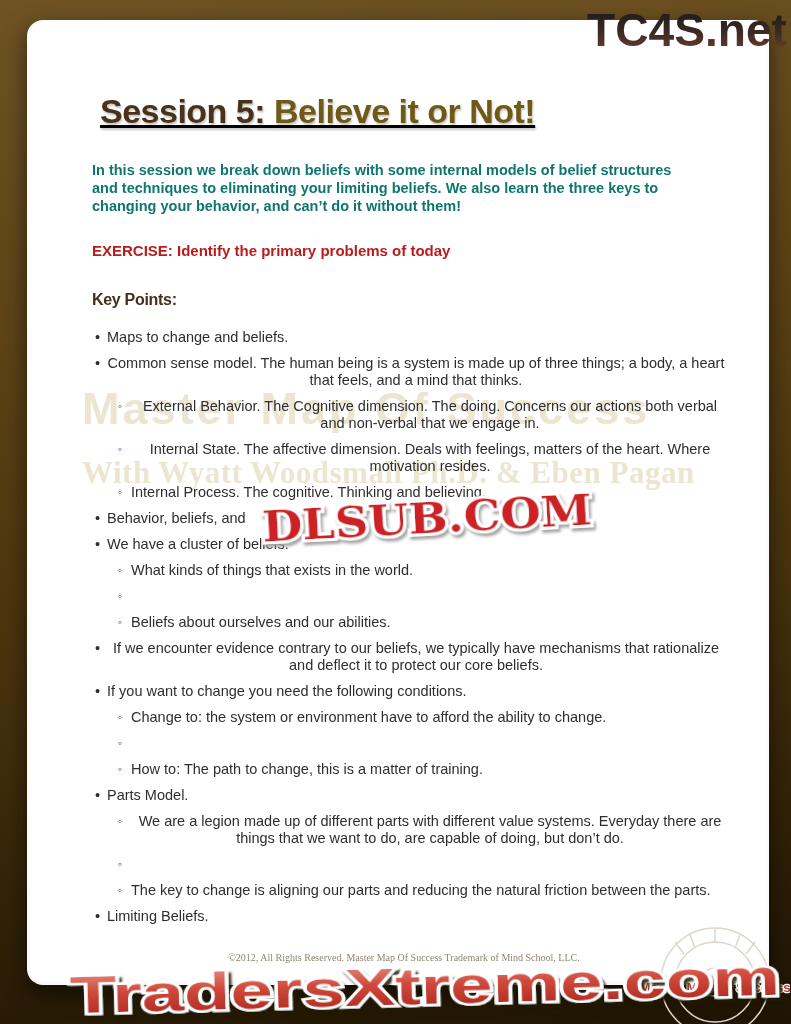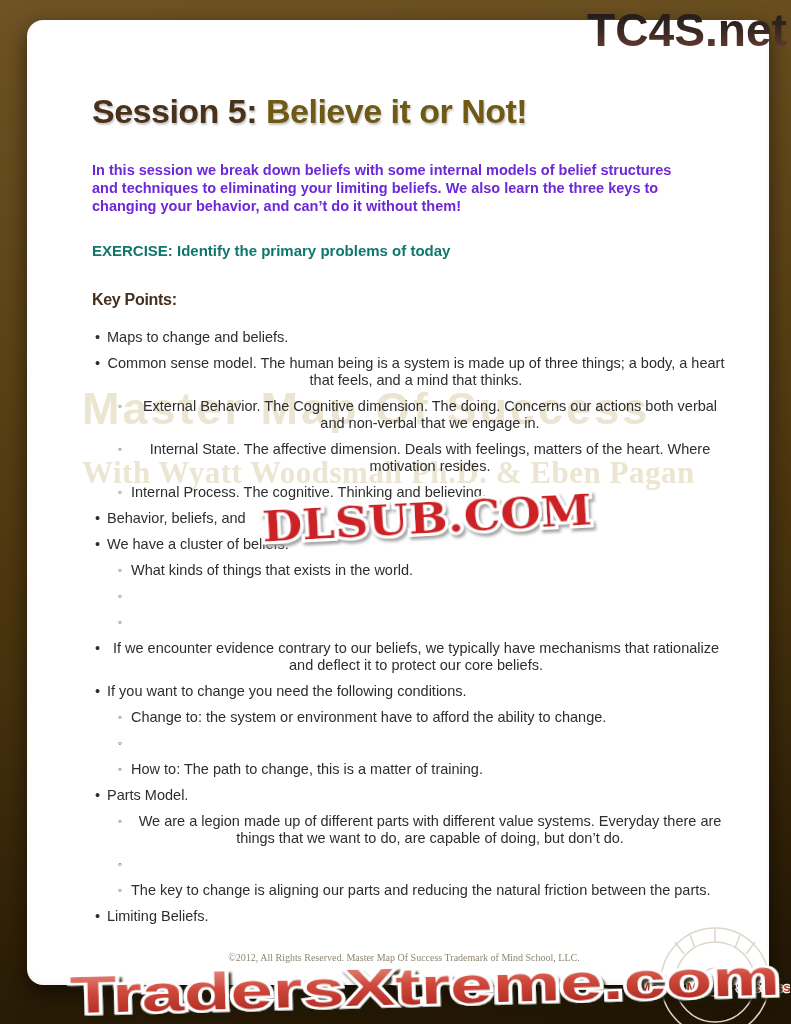--- a/index.html
+++ b/index.html
@@ -7,26 +7,26 @@
     width:791px;height:1024px;overflow:hidden;position:relative;
     font-family:"Liberation Sans",sans-serif;
     background:linear-gradient(172deg,#6f5325 0%,#5d4316 30%,#47320d 60%,#2a1c06 88%,#1f1504 100%);
   }
   .page{
     position:absolute;left:27px;top:20px;width:742px;height:965px;
     background:#fff;border-radius:16px;
     box-shadow:0 8px 22px rgba(0,0,0,.55), inset 0 -2px 6px rgba(0,0,0,.05);
   }
   .content{position:relative;z-index:2;padding:0 40px 0 65px;}
-  .title{margin:72px 0 0;font-size:34px;font-weight:bold;letter-spacing:-0.5px;
-    text-shadow:1px 2px 2px rgba(90,90,90,.35);}
+  .title{margin:72px 8px 0;font-size:34px;font-weight:bold;letter-spacing:-0.5px;
+    text-shadow:1px 2px 2px rgba(90,90,90,.35);text-decoration:underline;}
   .title .t-prefix{color:#4a3119;}
   .title .t-main{color:#6e5a14;}
-  .intro{margin:30px 0 0;max-width:600px;font-size:14.5px;line-height:18px;font-weight:bold;color:#6d28d9;}
-  .exercise{margin:27px 0 0;font-size:15px;font-weight:bold;color:#0f766e;}
+  .intro{margin:30px 0 0;max-width:600px;font-size:14.5px;line-height:18px;font-weight:bold;color:#0f766e;}
+  .exercise{margin:27px 0 0;font-size:15px;font-weight:bold;color:#b91c1c;}
   .keypoints{margin:32px 0 0;font-size:16px;font-weight:bold;color:#46301c;letter-spacing:-0.3px;}
   .bullets{margin-top:20px;color:#2e2e2e;font-size:14.5px;line-height:17px;}
   .bullet{display:flex;margin-bottom:9px;}
   .bullet.level1{padding-left:3px;}
   .bullet.level1 .marker{width:12px;flex:0 0 12px;}
   .bullet.level2{padding-left:26px;}
   .bullet.level2 .marker{width:13px;flex:0 0 13px;font-size:12px;position:relative;top:0px;}
   .bullet .btext{max-width:618px;text-align:center;}
   
   .ghost{position:absolute;left:55px;top:363px;width:660px;z-index:1;
@@ -93,20 +93,21 @@
         </div>
         <div class="bullet level2">
           <span class="marker">◦</span>
           <span class="btext">What kinds of things that exists in the world.</span>
         </div>
         <div class="bullet level2">
           <span class="marker">◦</span>
         </div>
         <div class="bullet level2">
           <span class="marker">◦</span>
+          <span class="btext">Beliefs about ourselves and our abilities.</span>
         </div>
         <div class="bullet level1">
           <span class="marker">•</span>
           <span class="btext">If we encounter evidence contrary to our beliefs, we typically have mechanisms that rationalize and deflect it to protect our core beliefs.</span>
         </div>
         <div class="bullet level1">
           <span class="marker">•</span>
           <span class="btext">If you want to change you need the following conditions.</span>
         </div>
         <div class="bullet level2">

